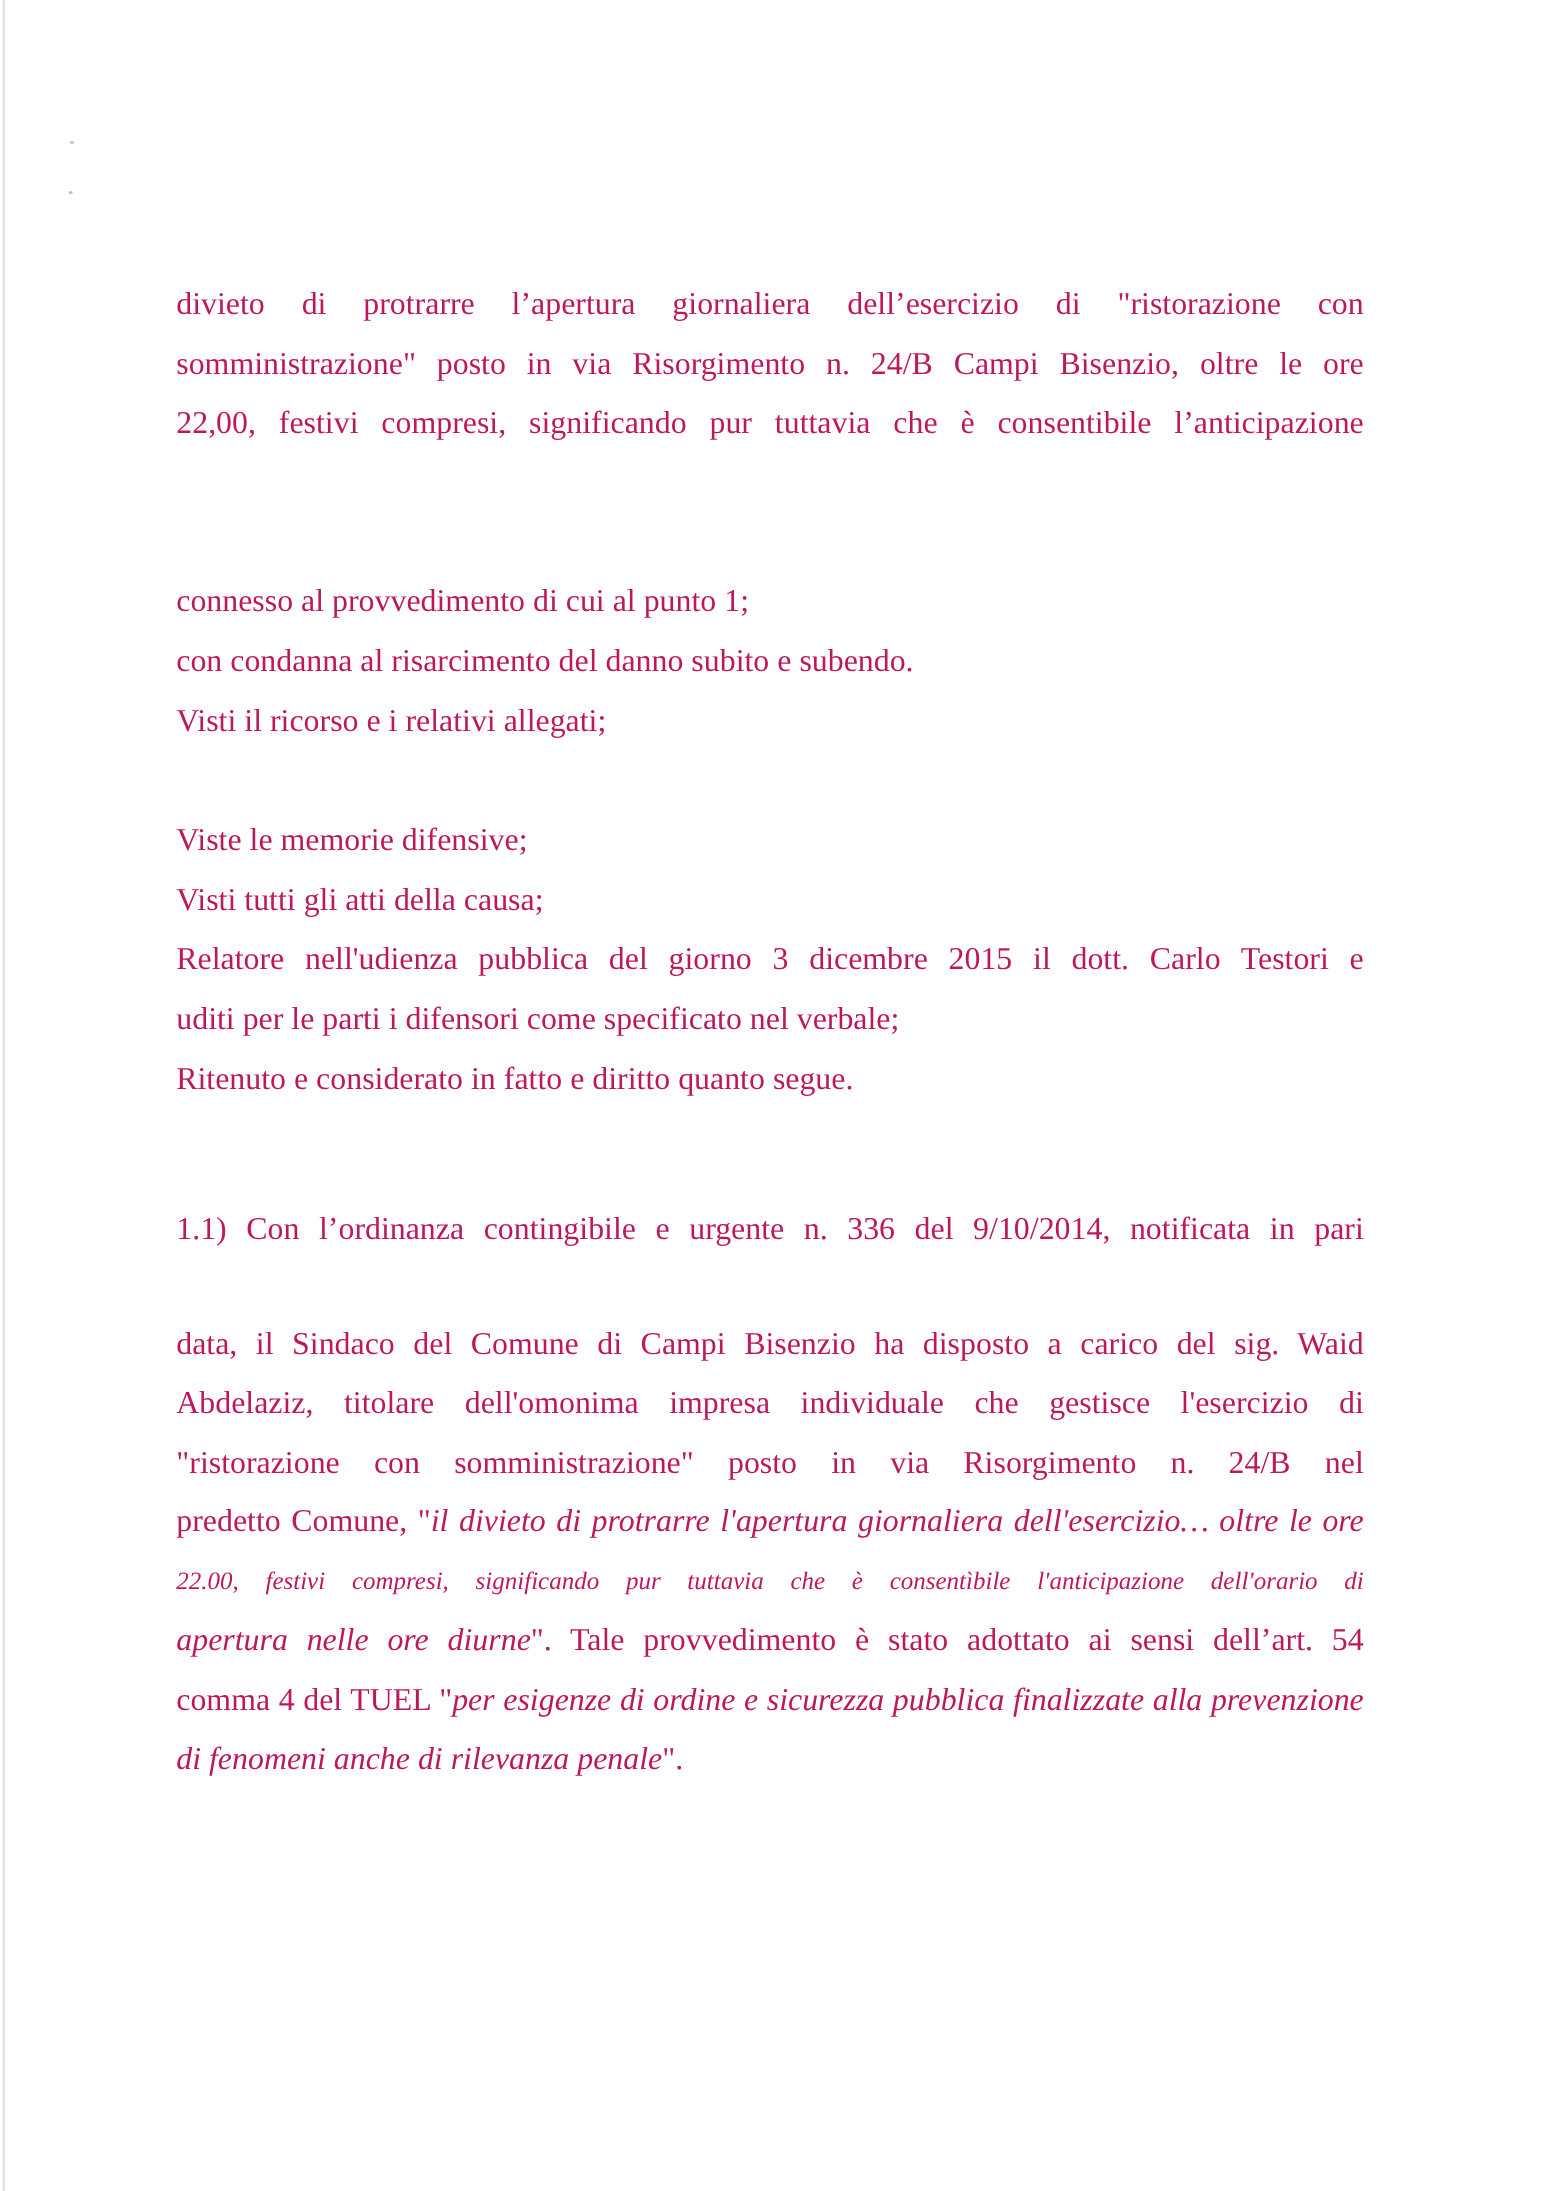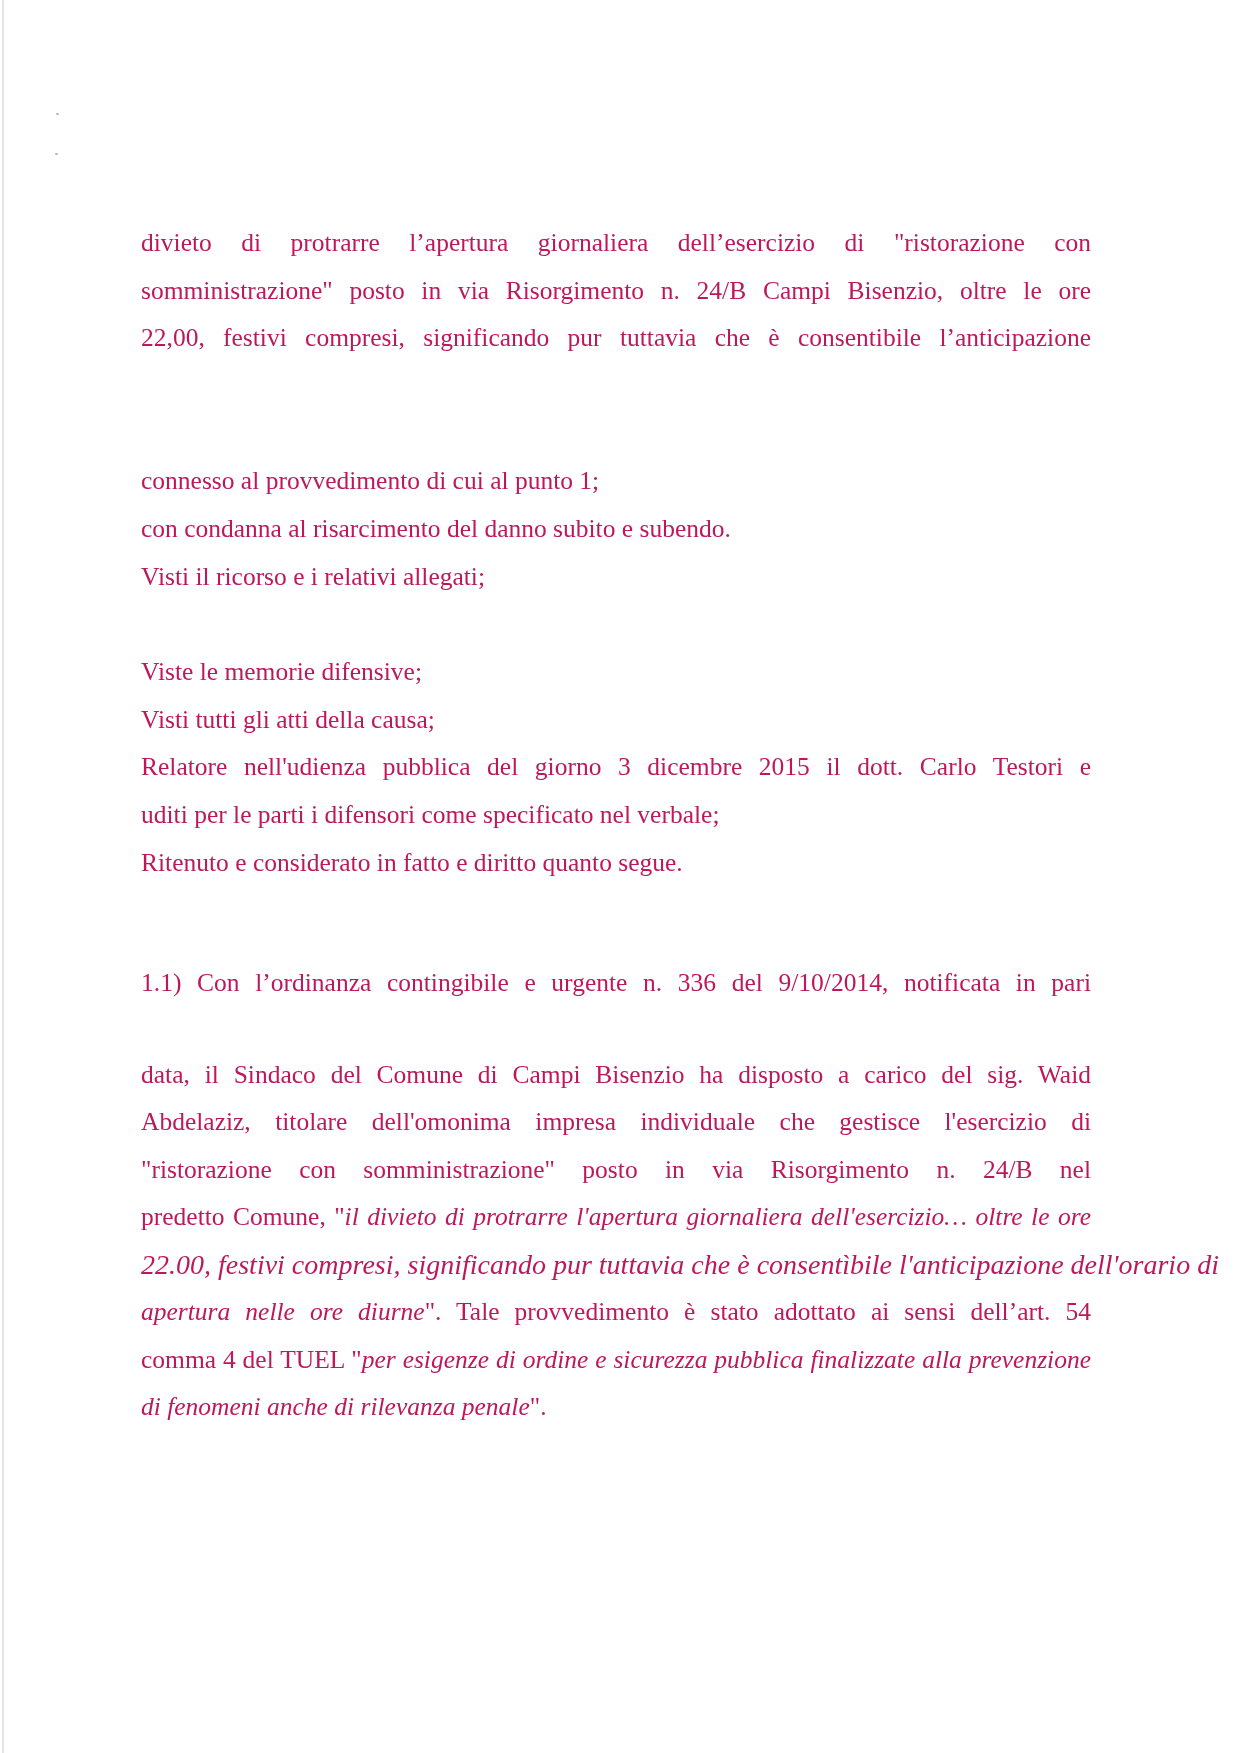--- a/index.html
+++ b/index.html
@@ -48,21 +48,21 @@
 
 
   <div class="line justify" style="top:968px;">1.1) Con l’ordinanza contingibile e urgente n. 336 del 9/10/2014, notificata in pari</div>
   <div class="line justify" style="top:1060px;">data, il Sindaco del Comune di Campi Bisenzio ha disposto a carico del sig. Waid</div>
   <div class="line justify" style="top:1107px;">Abdelaziz, titolare dell'omonima impresa individuale che gestisce l'esercizio di</div>
   <div class="line justify" style="top:1155px;">"ristorazione con somministrazione" posto in via Risorgimento n. 24/B nel</div>
 
   <div class="line justify" style="top:1202px;">
     <span>predetto Comune, "</span><span class="it">il divieto di protrarre l'apertura giornaliera dell'esercizio… oltre le ore</span>
   </div>
-  <div class="line justify it" style="top:1250px;font-size:28px;">22.00, festivi compresi, significando pur tuttavia che è consentìbile l'anticipazione dell'orario di</div>
+  <div class="line justify it" style="top:1250px;font-size:20px;">22.00, festivi compresi, significando pur tuttavia che è consentìbile l'anticipazione dell'orario di</div>
   <div class="line justify" style="top:1297px;">
     <span class="it">apertura nelle ore diurne</span><span>". Tale provvedimento è stato adottato ai sensi dell’art. 54</span>
   </div>
   <div class="line justify" style="top:1345px;">
     <span>comma 4 del TUEL "</span><span class="it">per esigenze di ordine e sicurezza pubblica finalizzate alla prevenzione</span>
   </div>
   <div class="line" style="top:1392px;">
     <span class="it">di fenomeni anche di rilevanza penale</span><span>".</span>
   </div>
 </div>

